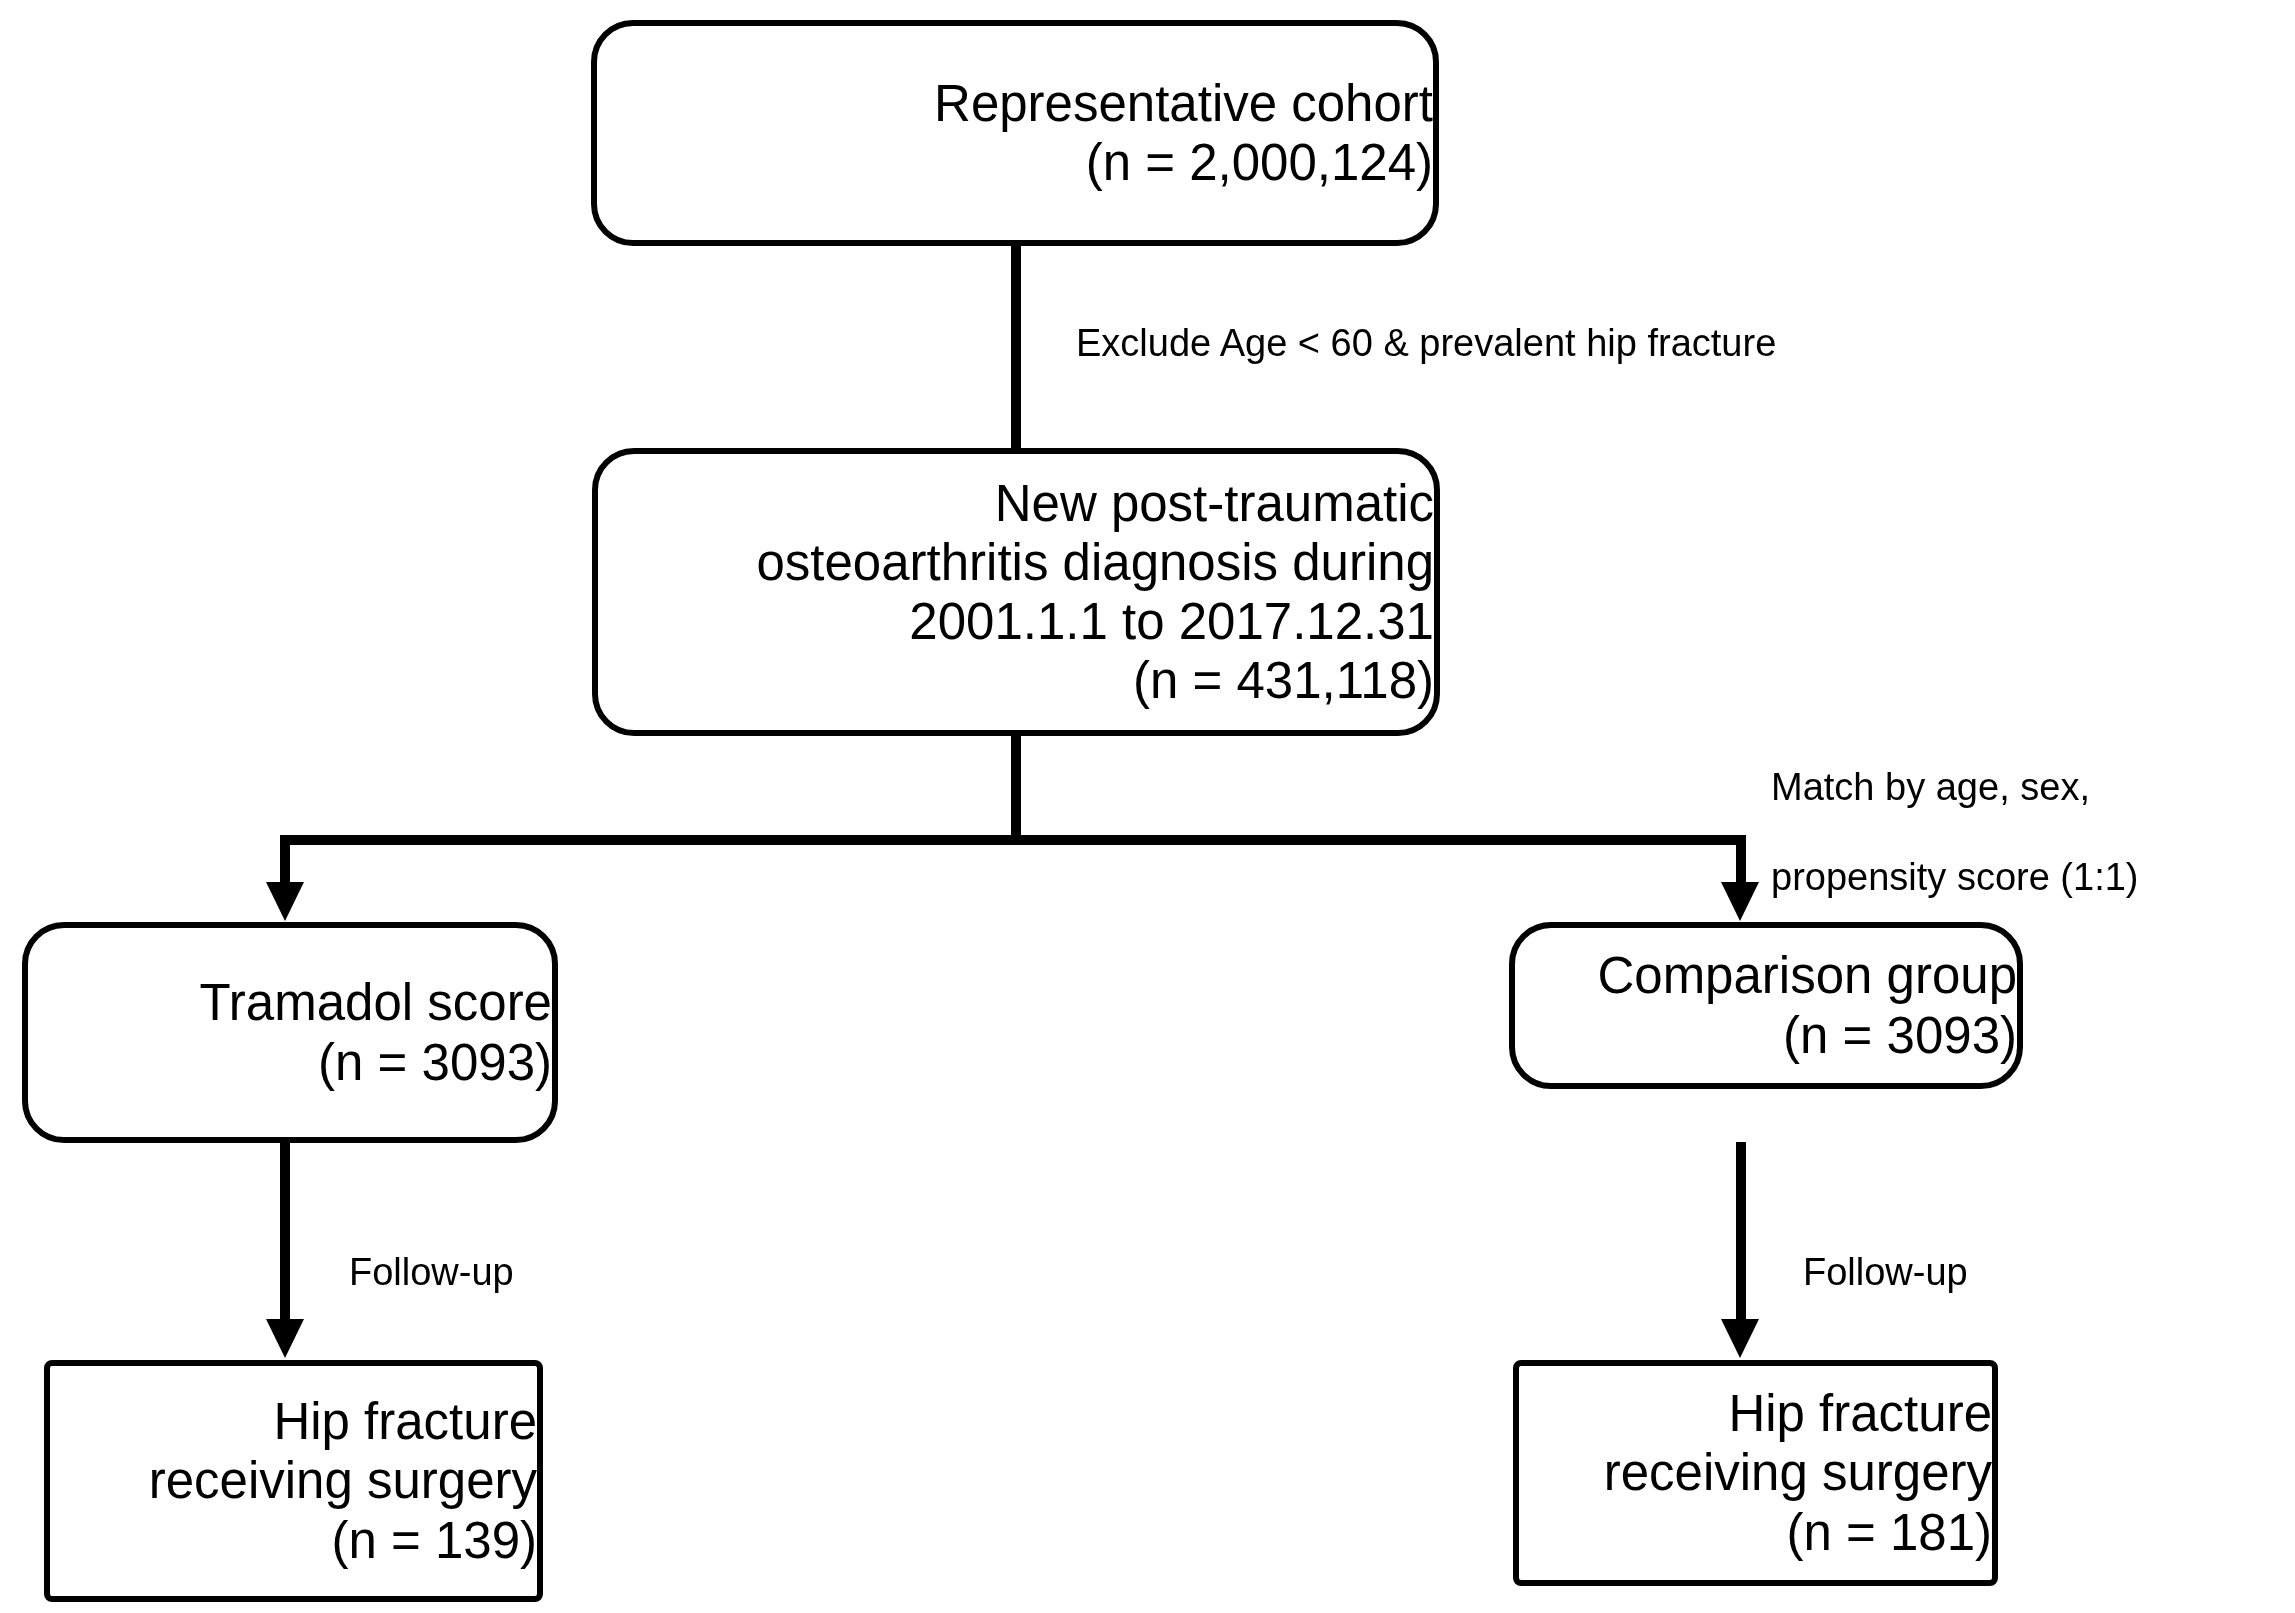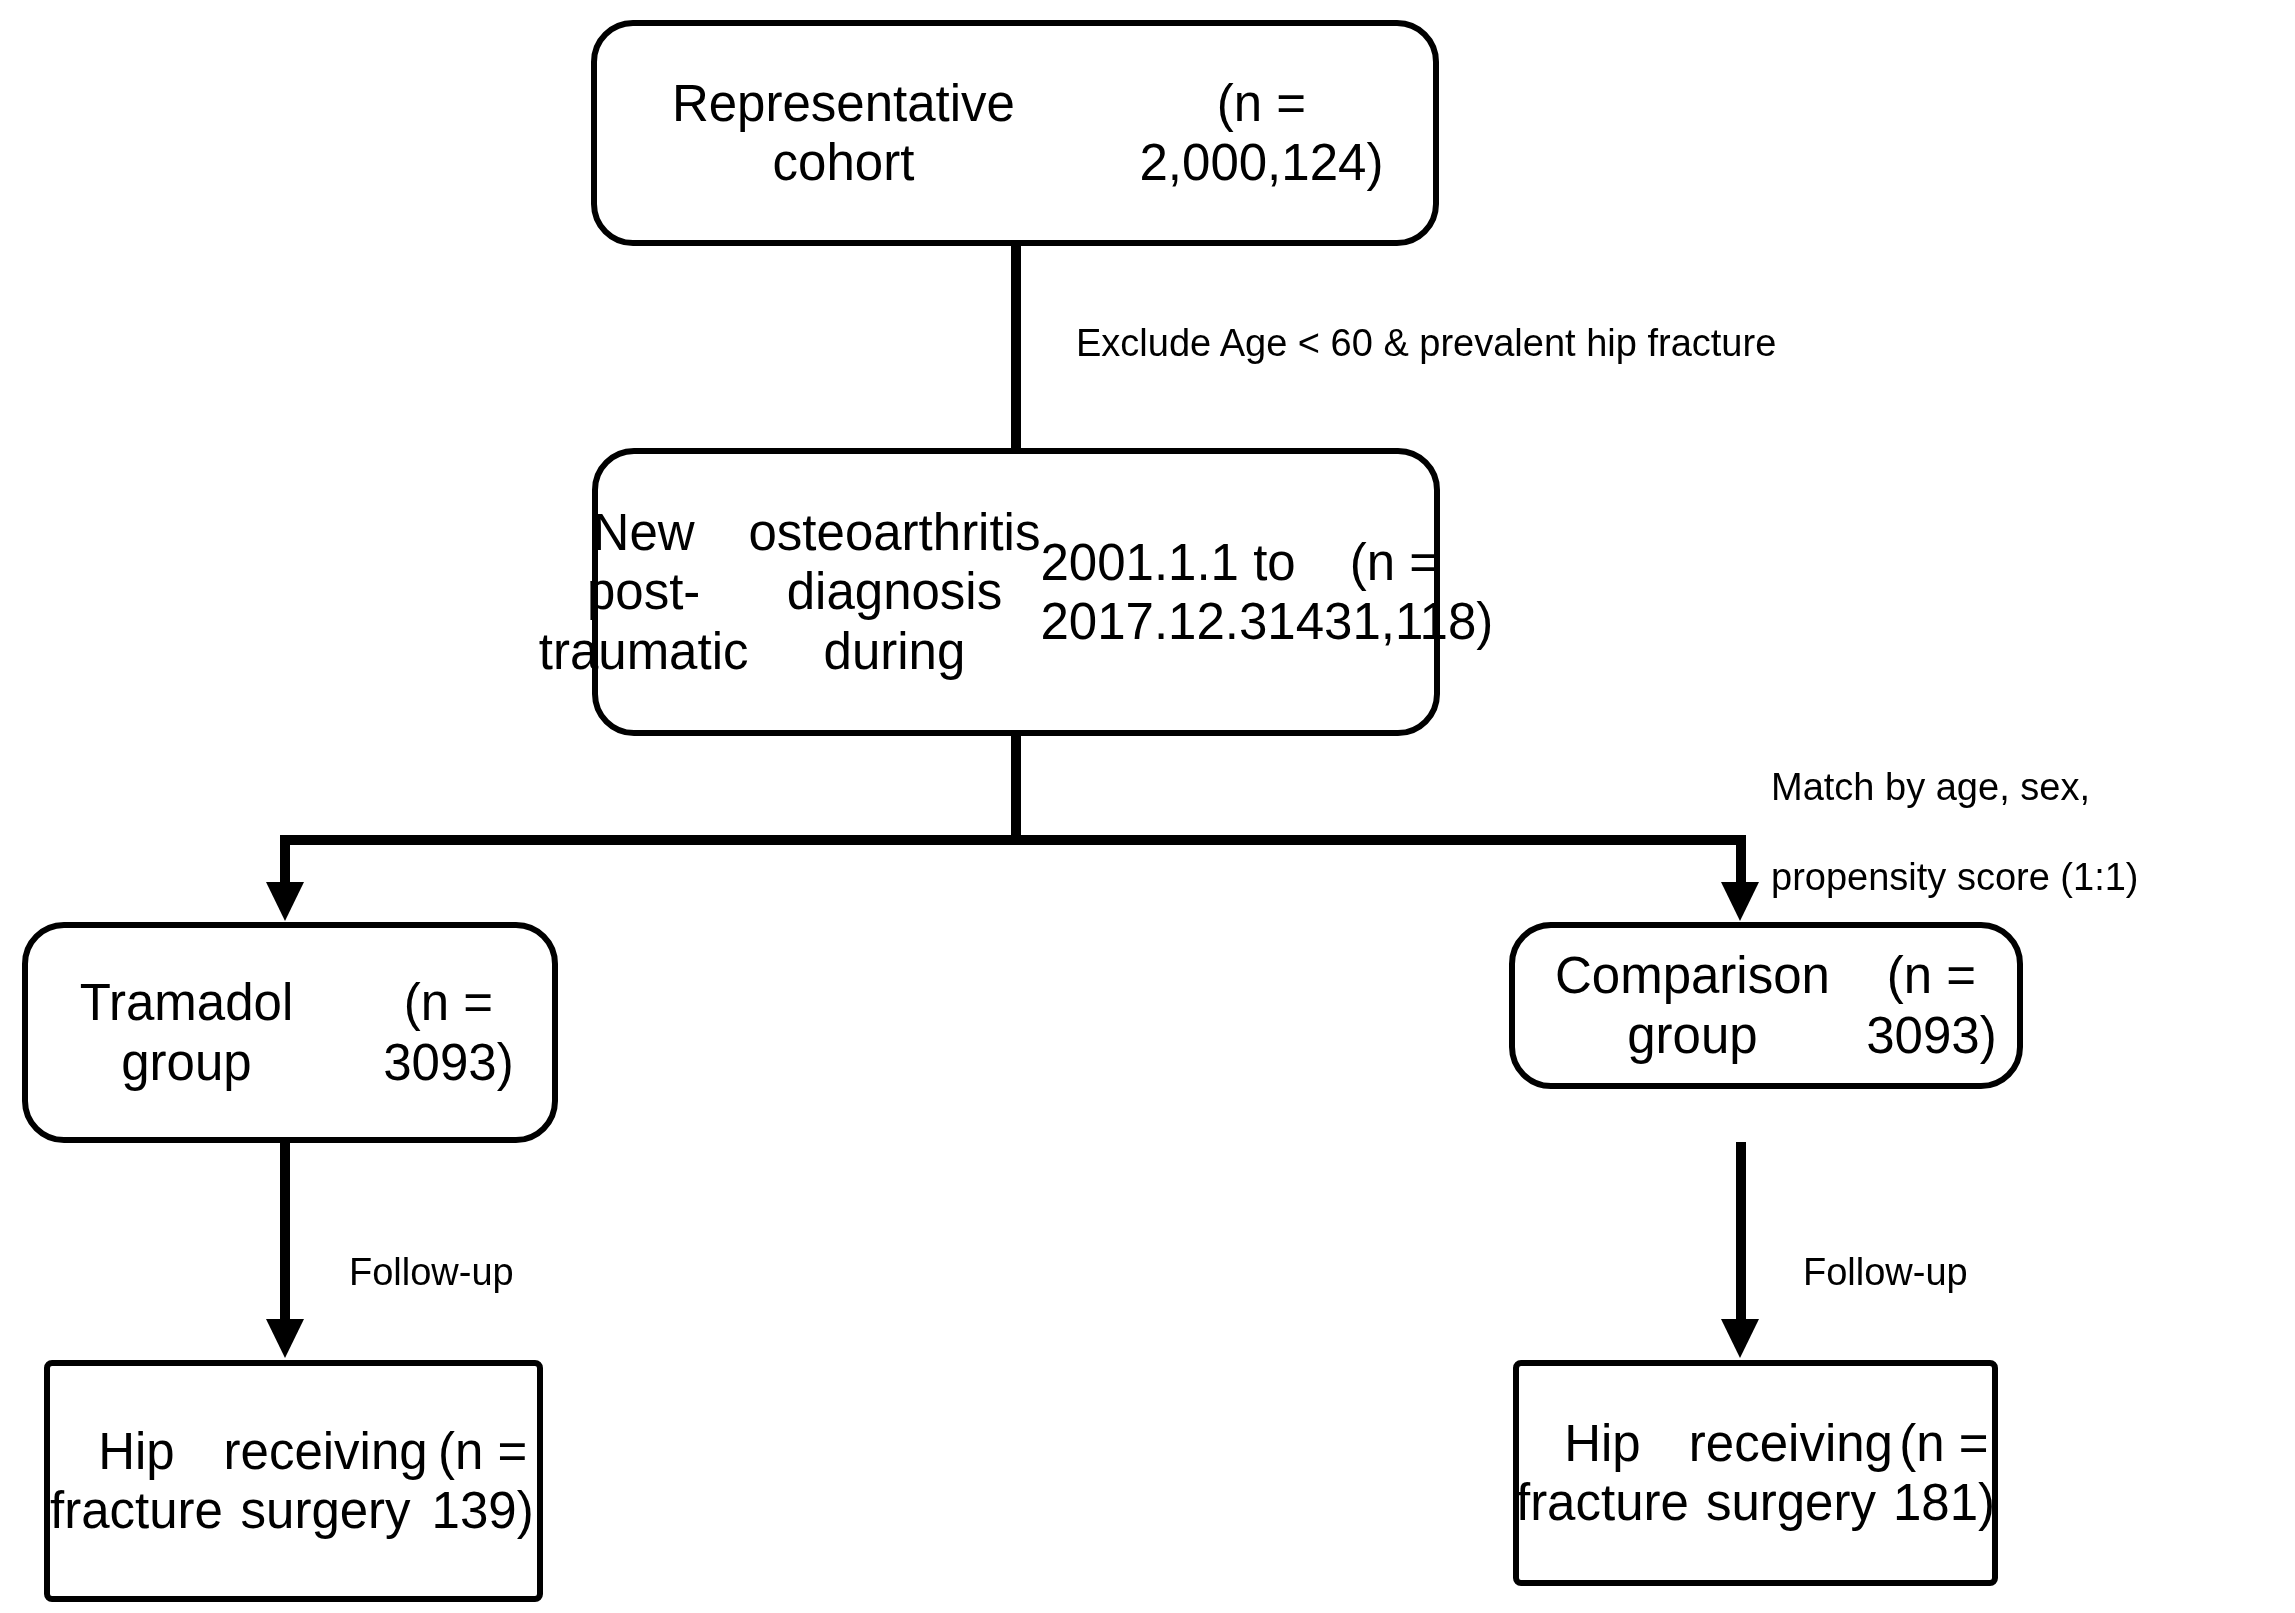--- a/index.html
+++ b/index.html
@@ -15,23 +15,23 @@
     font-family: "Liberation Sans", sans-serif;
     color: #000000;
     overflow: hidden;
   }
   .node {
     position: absolute;
     box-sizing: border-box;
     background: #ffffff;
     border: 6.5px solid #000000;
     display: flex;
-    flex-direction: row;
+    flex-direction: column;
     justify-content: center;
-    align-items: center;
+    align-items: flex-end;
     text-align: center;
     font-size: 51px;
     line-height: 1.16;
   }
   .node.rounded { border-radius: 42px; }
   .node.square  { border-radius: 8px; }
   .edge {
     position: absolute;
     background: #000000;
   }
@@ -78,21 +78,21 @@
   <div class="edge" style="left:280px; top:835px; width:9.7px; height:50px;"></div>
   <div class="arrowhead" style="left:266px; top:882px;"></div>
 
   <div class="edge" style="left:1736px; top:835px; width:9.7px; height:50px;"></div>
   <div class="arrowhead" style="left:1721px; top:882px;"></div>
 
   <div class="edge-label" style="left:1771px; top:766px;">Match by age, sex,</div>
   <div class="edge-label" style="left:1771px; top:856px;">propensity score (1:1)</div>
 
   <div class="node rounded" style="left:22px; top:922px; width:536px; height:221px;">
-    <div>Tramadol group</div>
+    <div>Tramadol score</div>
     <div>(n = 3093)</div>
   </div>
 
   <div class="node rounded" style="left:1509px; top:922px; width:514px; height:167px;padding-left:24px;">
     <div>Comparison group</div>
     <div>(n = 3093)</div>
   </div>
 
   <div class="edge" style="left:280px; top:1142px; width:9.7px; height:180px;"></div>
   <div class="arrowhead" style="left:266px; top:1319px;"></div>

